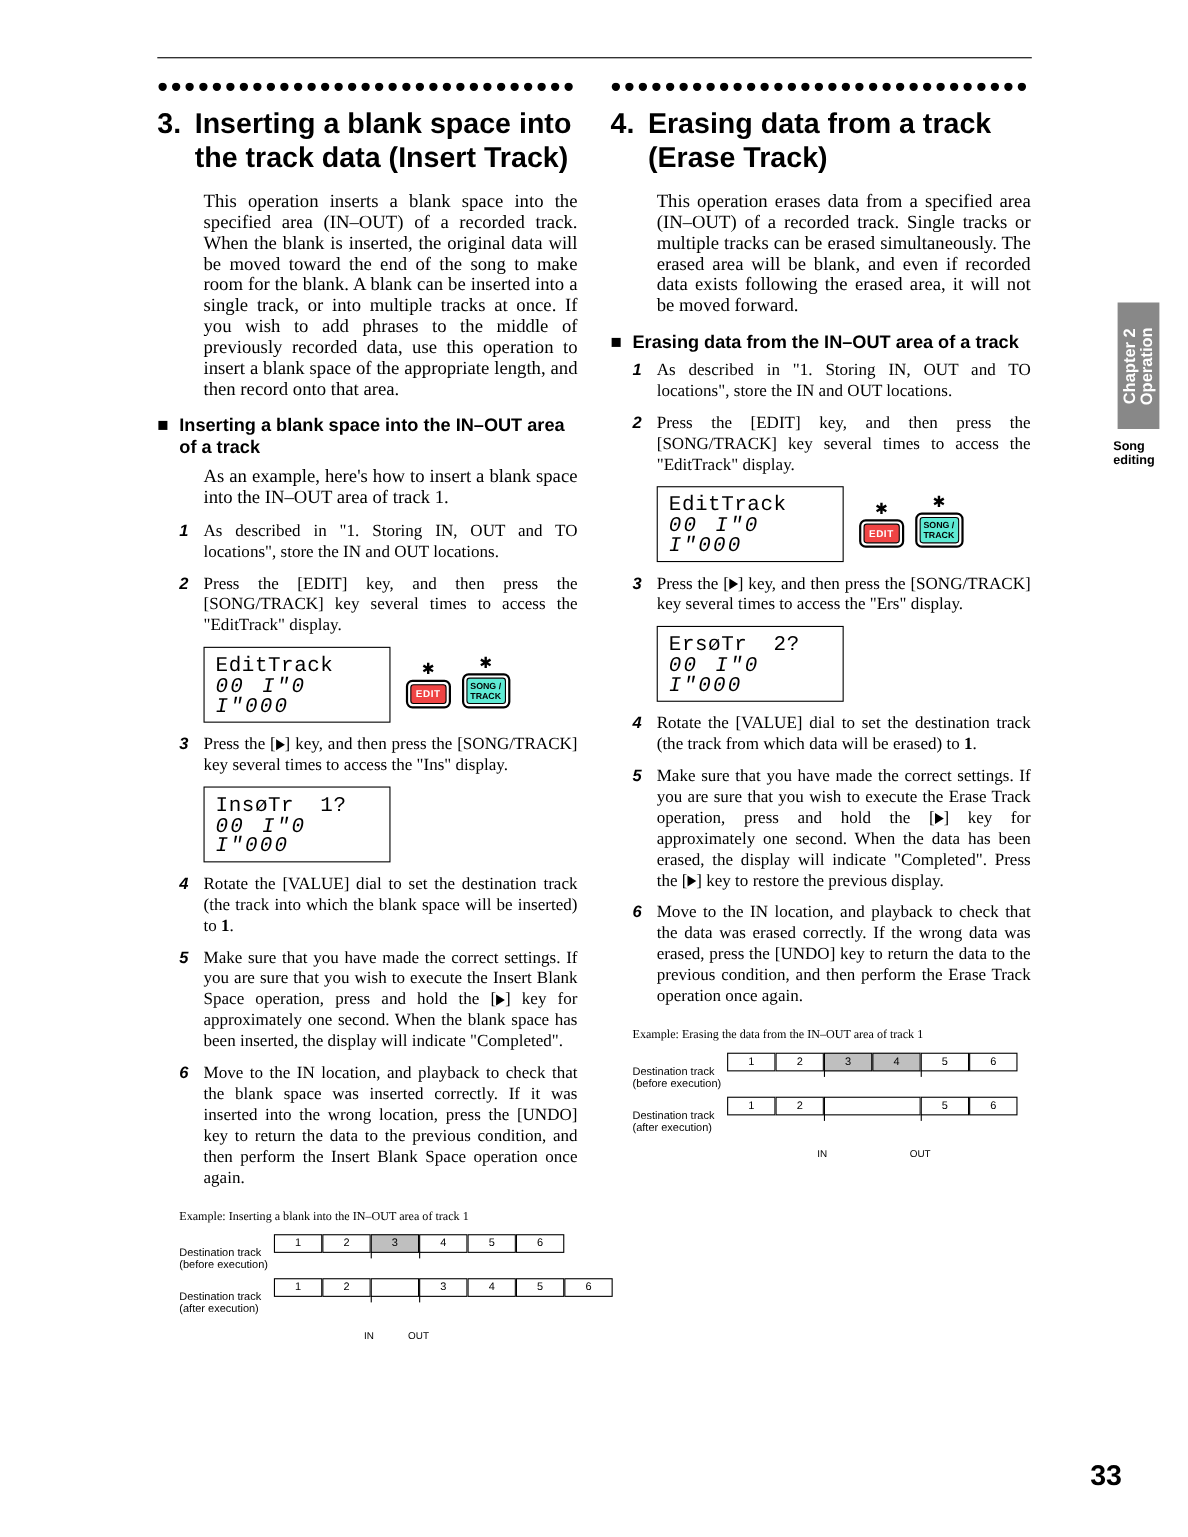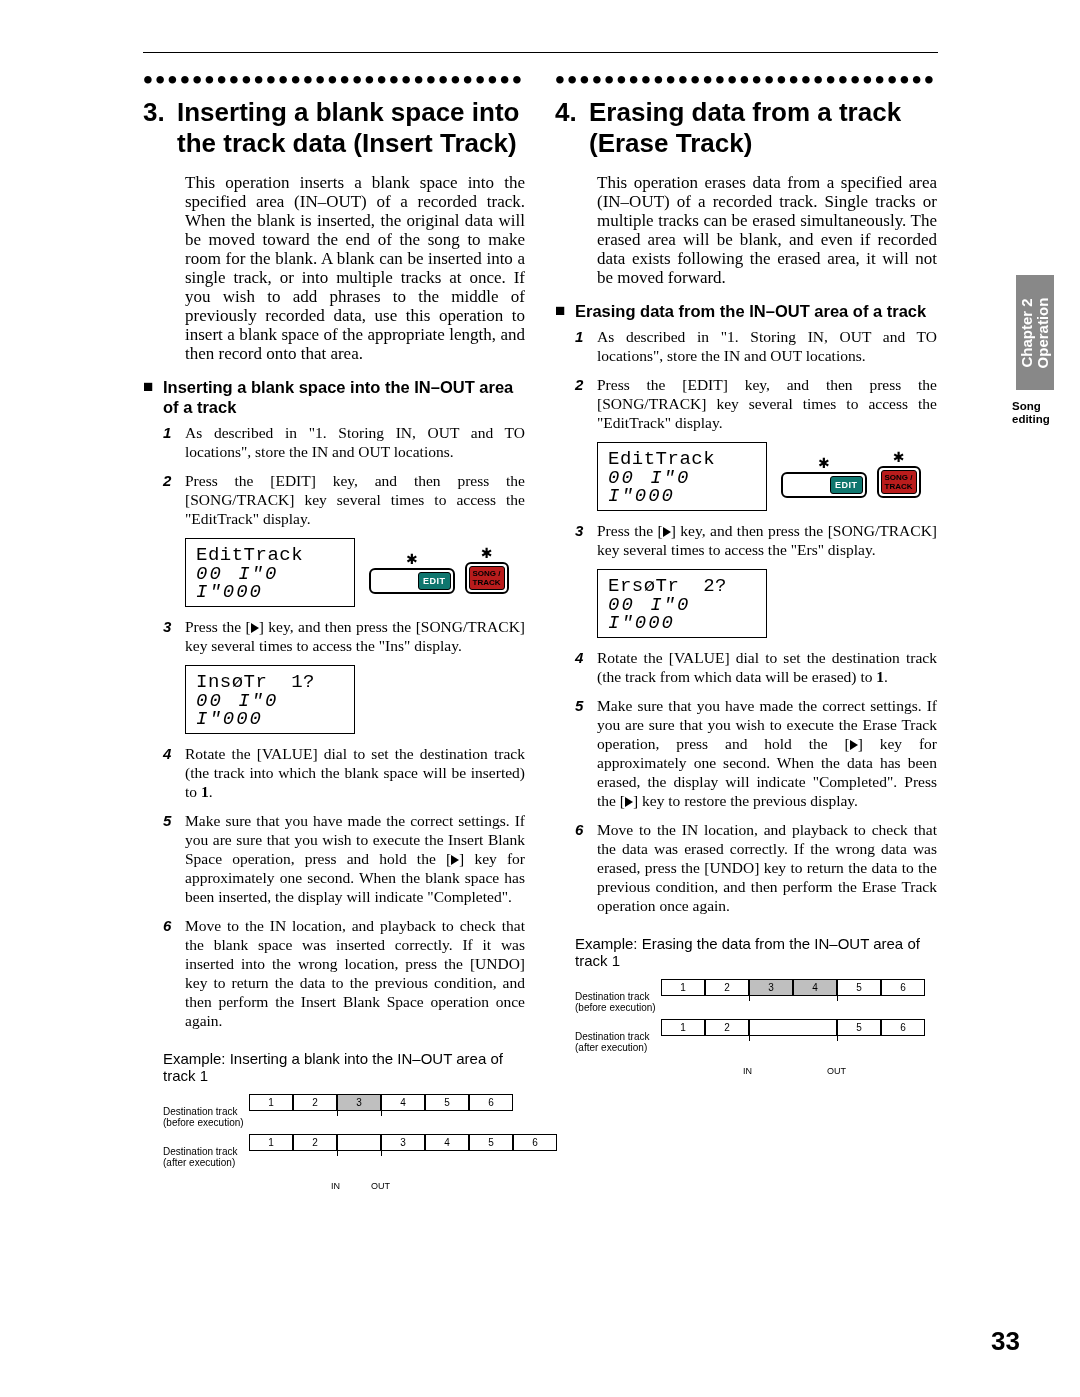--- a/index.html
+++ b/index.html
@@ -123,36 +123,35 @@
   .keybtn {
     border: 2px solid #000;
     border-radius: 6px;
     padding: 2px;
   }
   .keybtn-inner {
     border: 1.5px solid #000;
     border-radius: 3px;
     font-family: Helvetica, Arial, sans-serif;
     font-weight: bold;
-    background:#b91c1c;
+    background:#5eead4;
     text-align:center;
   }
   .keybtn.edit .keybtn-inner {
-    background:#0f766e; color:#fff;
+    background:#ef4444; color:#fff;
     font-size:9px; padding: 3px 4px;
     letter-spacing:0.5px;
-    margin-left:45px;
   }
   .keybtn.song .keybtn-inner {
     font-size:8px; line-height:9px; padding:2px 3px;
   }
 
   .caption {
-    font-family: Liberation Sans, sans-serif;
-    font-size: 15px;
+    font-family: Liberation Serif, serif;
+    font-size: 11px;
     margin: 20px 0 6px 20px;
   }
 
   
   .diagram { margin: 4px 0 0 20px; font-family: Helvetica, Arial, sans-serif; font-size:10px; }
   .drow { display:flex; align-items:flex-end; margin-bottom:2px; height:38px; }
   .dlabel { width: 86px; line-height:11px; padding-top:3px; }
   .dbar { position:relative; width: 260px; height:34px; }
   .seg {
     position:absolute; top:0; height:17px;
@@ -226,20 +225,21 @@
       <h2 class="section">
         <span class="num">3.</span>
         <span class="ttl">Inserting a blank space into the track data (Insert Track)</span>
       </h2>
       <p class="intro">This operation inserts a blank space into the specified area (IN–OUT) of a recorded track. When the blank is inserted, the original data will be moved toward the end of the song to make room for the blank. A blank can be inserted into a single track, or into multiple tracks at once. If you wish to add phrases to the middle of previously recorded data, use this operation to insert a blank space of the appropriate length, and then record onto that area.</p>
 
       <h3 class="sub">
         <span class="sq">■</span>
         <span class="txt">Inserting a blank space into the IN–OUT area of a track</span>
       </h3>
+      <p class="body">As an example, here's how to insert a blank space into the IN–OUT area of track 1.</p>
 
       <ol class="steps">
         <li>As described in "1. Storing IN, OUT and TO locations", store the IN and OUT locations.</li>
         <li>Press the [EDIT] key, and then press the [SONG/TRACK] key several times to access the "EditTrack" display.</li>
       </ol>
 
       <div class="lcd-row">
         <div class="lcd">
           <div class="l1">EditTrack</div>
           <div class="l2">00 I"0 I"000</div>

